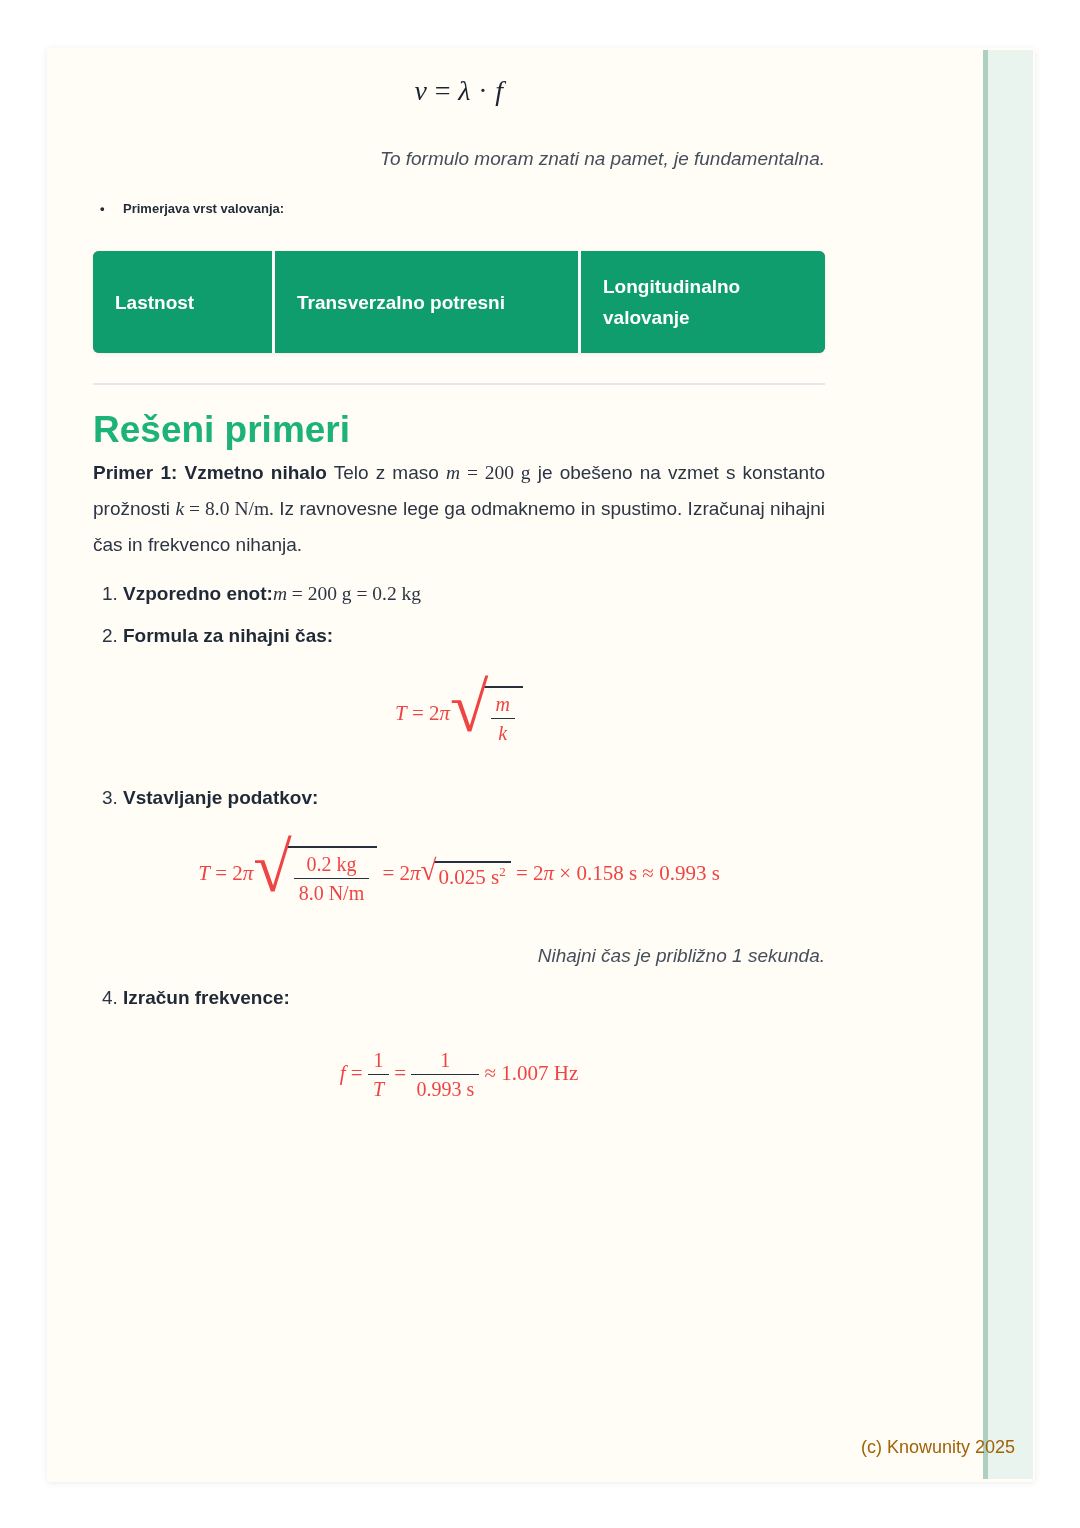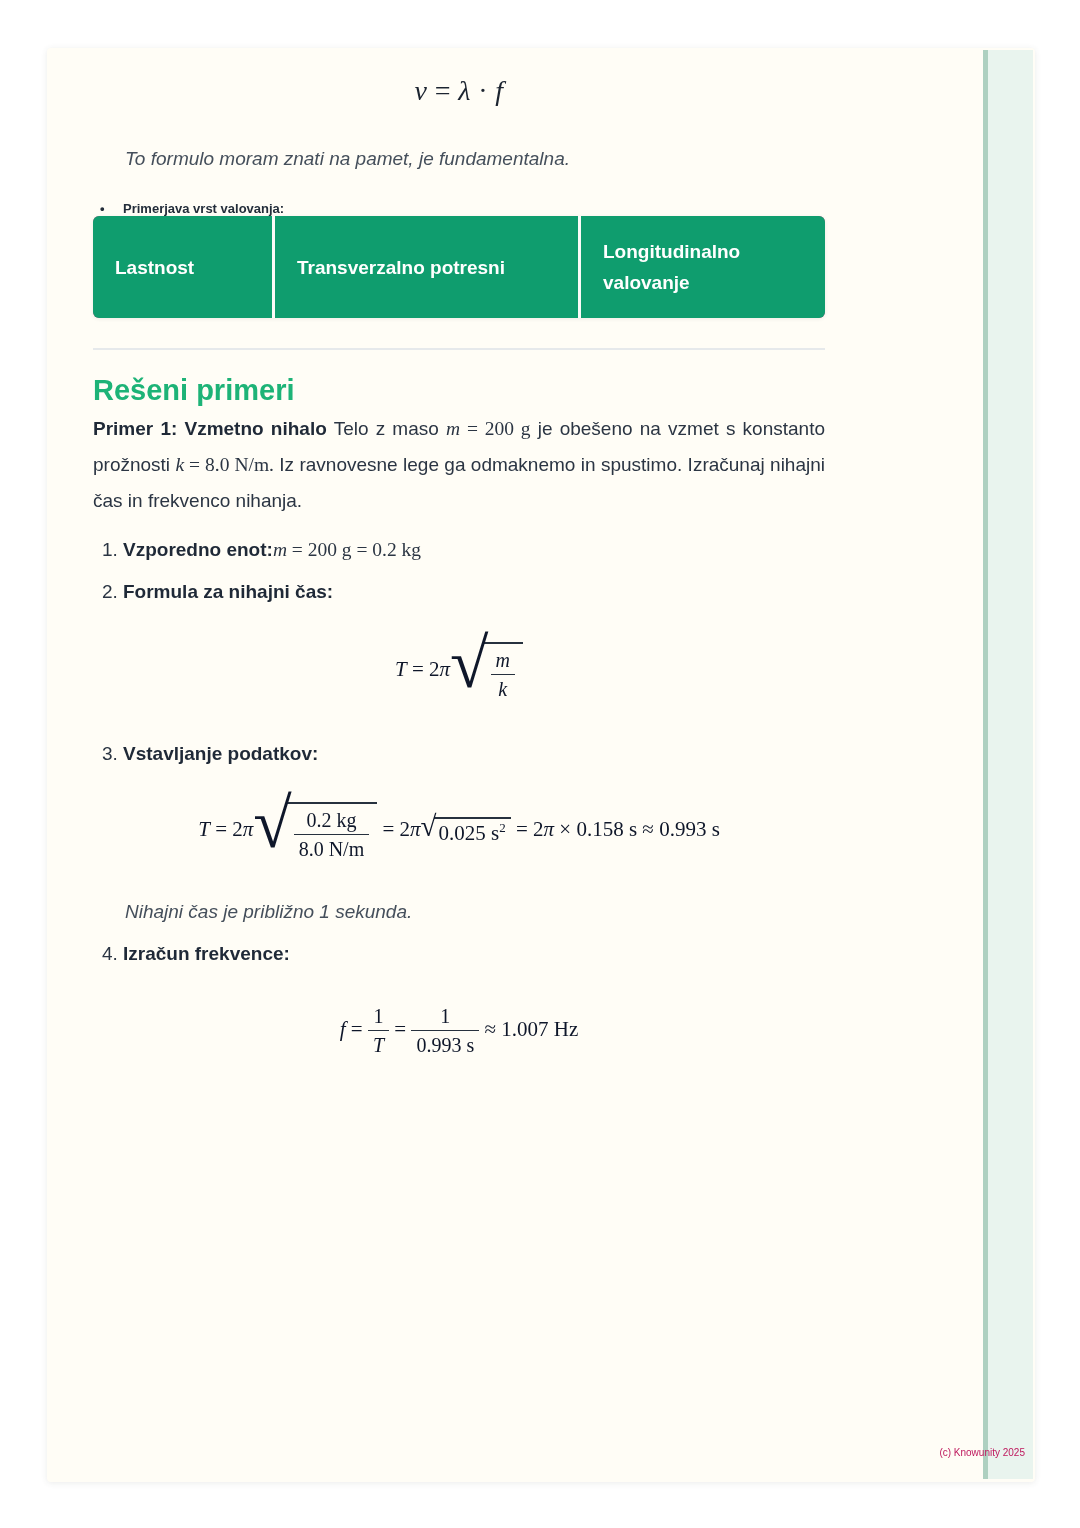--- a/index.html
+++ b/index.html
@@ -32,79 +32,79 @@
 
   .m{font-family:"Liberation Serif", serif;}
   .it{font-style:italic;}
 
   .eq-display{
     text-align:center;font-family:"Liberation Serif",serif;
     font-size:28px;color:#1c2430;
   }
   #eq-top{letter-spacing:.4px;}
 
-  .note{font-style:italic;color:#454f5b;font-size:19px;margin:41px 0 0 32px;}
+  .note{font-style:italic;color:#454f5b;font-size:19px;margin:41px 0 0 32px;text-align:right;}
   .note-2{margin:40px 0 0 32px;}
 
   .bullet-row{margin-top:31px;padding-left:7px;font-size:13px;font-weight:700;color:#232d3a;}
   .bullet-row .dot{display:inline-block;width:23px;font-weight:700;}
 
   table.wave{
-    border-collapse:separate;border-spacing:0;width:732px;
+    border-collapse:separate;border-spacing:0;width:732px;margin-top:35px;
     table-layout:fixed;border-radius:6px;overflow:hidden;background:#ec4899;
     box-shadow:0 1px 4px rgba(0,0,0,.07);
   }
   table.wave th{
     background:var(--green-header);color:#fff;font-size:19px;font-weight:600;
     text-align:left;padding:20px 22px;line-height:31px;vertical-align:middle;
   }
   table.wave th + th{border-left:3px solid #fbfbf8;}
   table.wave td{
     font-size:18px;line-height:33px;padding:16px 22px;vertical-align:middle;
     color:#2e3845;border-top:1px solid var(--line);
   }
   table.wave td + td{border-left:1px solid var(--line);}
   table.wave td.lbl{font-weight:700;color:#1d2735;}
   tr.r0 td{background:#fbfcfd;}
   tr.r1 td{background:#f1f4f6;}
   tr.r2 td{background:#fbfbf6;}
 
   hr.divider{border:none;height:2px;background:#e6e9eb;margin:30px 0 0;}
 
-  h2.section-title{margin:24px 0 0;font-size:29px;font-weight:700;color:var(--green-accent);}
+  h2.section-title{margin:24px 0 0;font-size:37px;font-weight:700;color:var(--green-accent);}
 
   .para{margin-top:4px;font-size:19px;line-height:36px;text-align:justify;color:#2b3543;}
   .para .lead{font-weight:700;color:var(--ink-bold);}
   .para .m{font-size:19.5px;}
 
   .steps{margin-top:12px;}
   .step{position:relative;padding-left:30px;margin-top:20px;font-size:19px;color:#2b3543;}
   .step .no{position:absolute;left:9px;}
   .step .lbl{font-weight:700;color:var(--ink-bold);}
   .step .m{font-size:19.5px;}
 
-  .eq-block{text-align:center;font-family:"Liberation Serif",serif;font-size:21px;color:#0f172a;}
+  .eq-block{text-align:center;font-family:"Liberation Serif",serif;font-size:21px;color:#ef4444;}
   #eq-period{margin:38px 0 42px;}
   #eq-subst{margin:36px 0 0;}
   #eq-freq{margin:40px 0 0;}
 
   .frac{display:inline-flex;flex-direction:column;vertical-align:middle;text-align:center;line-height:1.12;font-size:20px;}
   .frac .fn{padding:0 5px 3px;border-bottom:1.6px solid #27313e;}
   .frac .fd{padding:3px 5px 0;}
 
   .sqrt{display:inline-flex;align-items:flex-start;vertical-align:middle;}
   .sqrt .rad{font-family:"Liberation Serif",serif;}
   .sqrt .rc{border-top:2px solid #27313e;}
   .sqrt-tall .rad{font-size:70px;line-height:60px;position:relative;top:-7px;margin-right:-6px;}
   .sqrt-tall .rc{margin-top:1px;padding:5px 8px 0;}
   .sqrt-flat .rad{font-size:29px;line-height:24px;position:relative;top:-3px;margin-right:-3px;}
   .sqrt-flat .rc{padding:1px 5px 0;}
   sup{font-size:13px;}
 
-  .footer{position:absolute;right:10px;bottom:24px;font-size:10px;color:#be185d;z-index:2;}
+  .footer{position:absolute;right:20px;bottom:24px;font-size:18px;color:#a16207;z-index:2;}
 </style>
 </head>
 <body>
 
 <div class="page">
   <div class="strip"></div>
 
   <div class="content">
 
     <div class="eq-display" id="eq-top"><span class="m it">v</span><span class="m"> = </span><span class="m it">λ</span><span class="m"> · </span><span class="m it">f</span></div>

